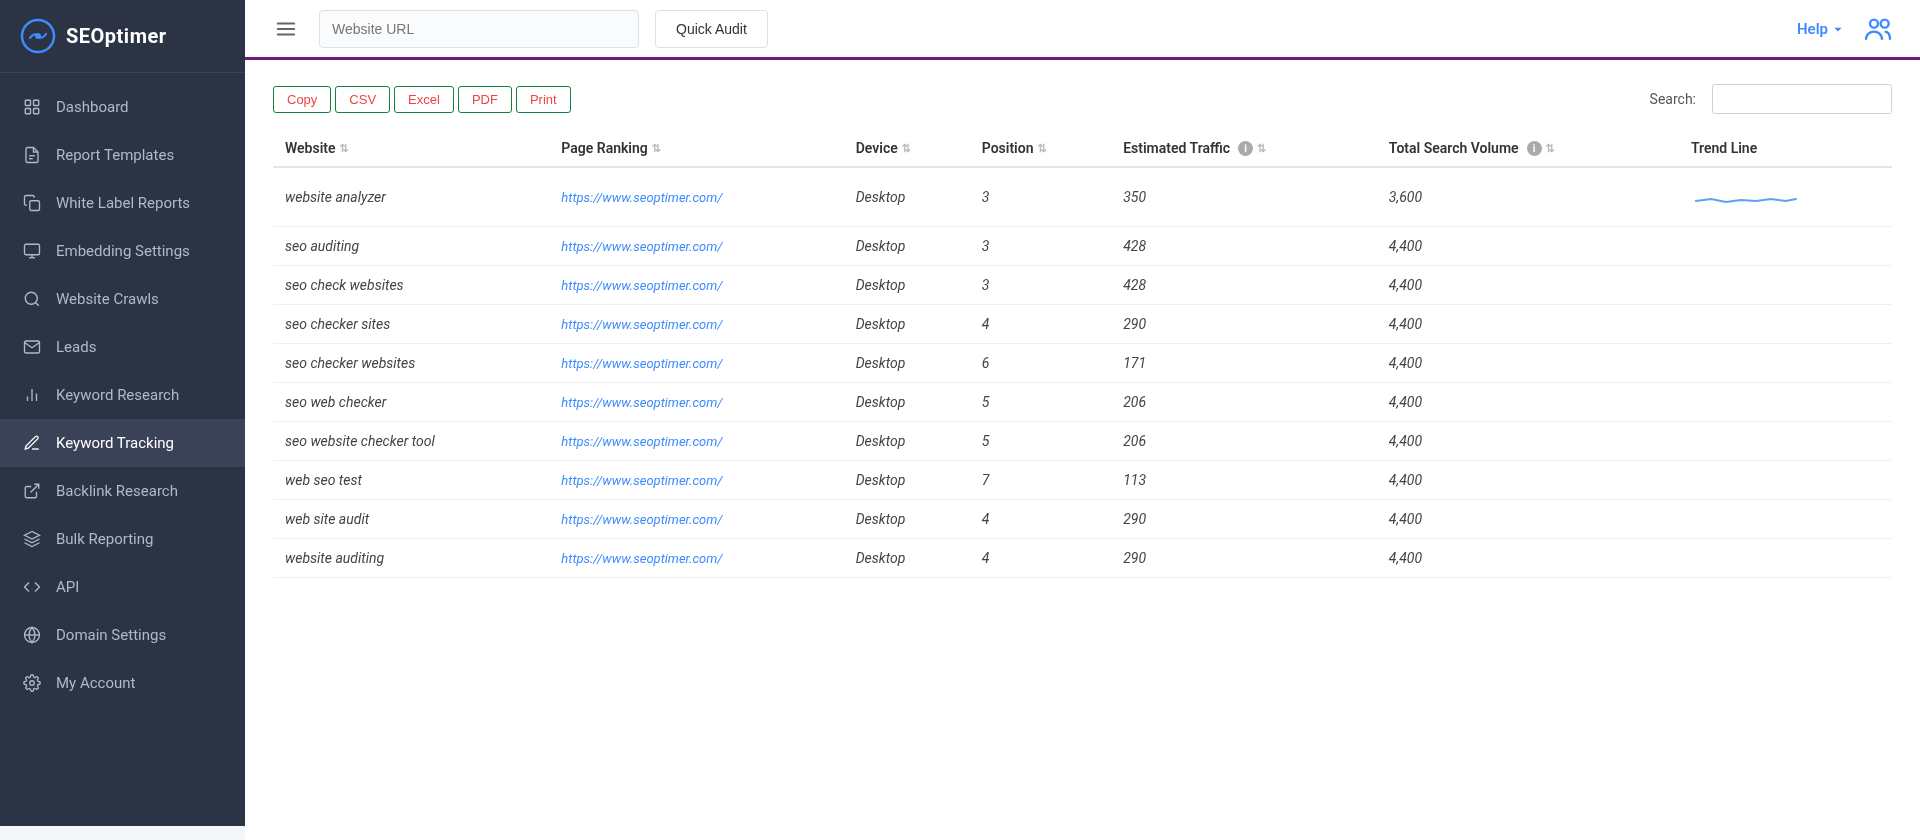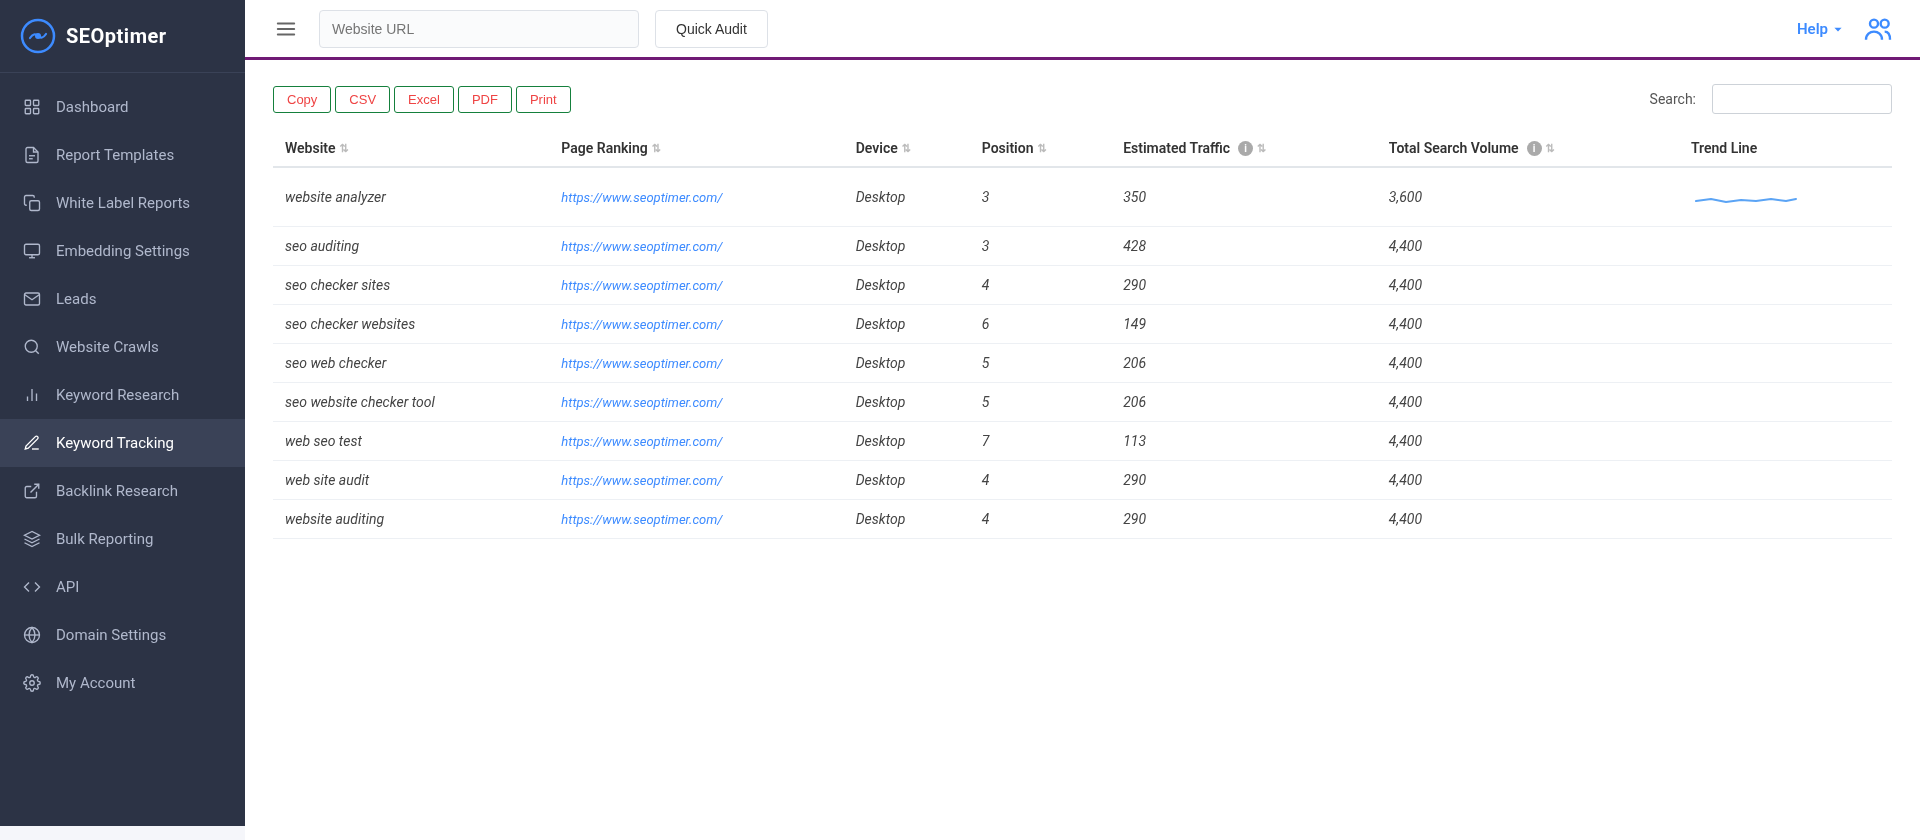--- a/index.html
+++ b/index.html
@@ -289,35 +289,35 @@
             <line x1="8" y1="21" x2="16" y2="21"></line>
             <line x1="12" y1="17" x2="12" y2="21"></line>
           </svg>
       </span>
       <span>Embedding Settings</span>
     </div>
 
     <div class="nav-item">
       <span class="nav-icon">
         <svg viewBox="0 0 24 24">
+            <circle cx="11" cy="11" r="8"></circle>
+            <line x1="21" y1="21" x2="16.65" y2="16.65"></line>
+          </svg>
+      </span>
+      <span>Website Crawls</span>
+    </div>
+
+    <div class="nav-item">
+      <span class="nav-icon">
+        <svg viewBox="0 0 24 24">
             <path d="M4 4h16c1.1 0 2 .9 2 2v12c0 1.1-.9 2-2 2H4c-1.1 0-2-.9-2-2V6c0-1.1.9-2 2-2z"></path>
             <polyline points="22,6 12,13 2,6"></polyline>
           </svg>
       </span>
       <span>Leads</span>
-    </div>
-
-    <div class="nav-item">
-      <span class="nav-icon">
-        <svg viewBox="0 0 24 24">
-            <circle cx="11" cy="11" r="8"></circle>
-            <line x1="21" y1="21" x2="16.65" y2="16.65"></line>
-          </svg>
-      </span>
-      <span>Website Crawls</span>
     </div>
 
     <div class="nav-item">
       <span class="nav-icon">
         <svg viewBox="0 0 24 24">
             <line x1="18" y1="20" x2="18" y2="10"></line>
             <line x1="12" y1="20" x2="12" y2="4"></line>
             <line x1="6" y1="20" x2="6" y2="14"></line>
           </svg>
       </span>
@@ -495,34 +495,43 @@
           <tr>
       <td>seo auditing</td>
       <td><span class="td-link">https://www.seoptimer.com/</span></td>
       <td>Desktop</td>
       <td>3</td>
       <td>428</td>
       <td>4,400</td>
       <td class="trend-line-cell"></td>
     </tr>
           <tr>
+      <td>seo check websites</td>
+      <td><span class="td-link">https://www.seoptimer.com/</span></td>
+      <td>Desktop</td>
+      <td>3</td>
+      <td>428</td>
+      <td>4,400</td>
+      <td class="trend-line-cell"></td>
+    </tr>
+          <tr>
       <td>seo checker sites</td>
       <td><span class="td-link">https://www.seoptimer.com/</span></td>
       <td>Desktop</td>
       <td>4</td>
       <td>290</td>
       <td>4,400</td>
       <td class="trend-line-cell"></td>
     </tr>
           <tr>
       <td>seo checker websites</td>
       <td><span class="td-link">https://www.seoptimer.com/</span></td>
       <td>Desktop</td>
       <td>6</td>
-      <td>149</td>
+      <td>171</td>
       <td>4,400</td>
       <td class="trend-line-cell"></td>
     </tr>
           <tr>
       <td>seo web checker</td>
       <td><span class="td-link">https://www.seoptimer.com/</span></td>
       <td>Desktop</td>
       <td>5</td>
       <td>206</td>
       <td>4,400</td>

